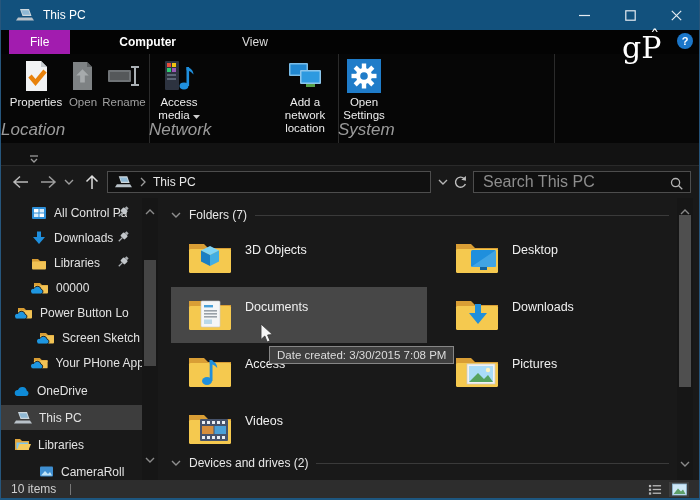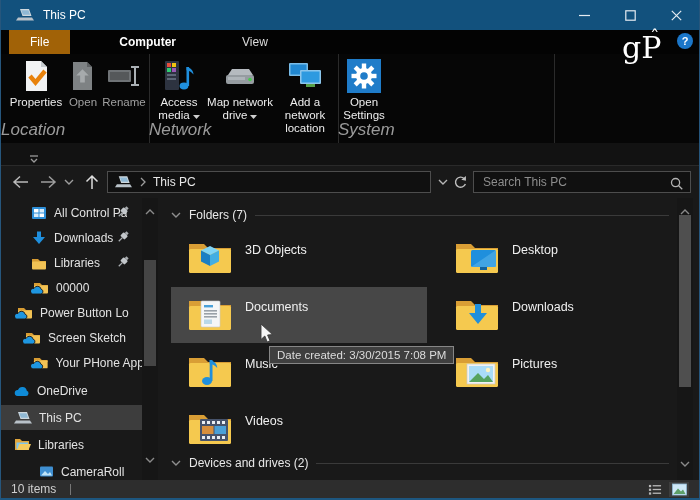--- a/index.html
+++ b/index.html
@@ -7,21 +7,21 @@
        font-family:"Liberation Sans",sans-serif;border-left:1px solid #26567c;border-right:1px solid #26567c;box-sizing:border-box;}
   
   .titlebar{position:absolute;top:0;left:0;right:0;height:30px;background:#12517d;display:flex;align-items:center;}
   .title-icon{margin-left:15px;display:flex;}
   .title-text{color:#ffffff;font-size:12px;margin-left:9px;}
   .win-controls{position:absolute;right:0;top:0;display:flex;height:30px;}
   .wbtn{width:46px;height:30px;display:flex;align-items:center;justify-content:center;}
   
   .tabrow{position:absolute;top:30px;left:0;right:0;height:24px;background:#030303;display:flex;align-items:stretch;}
   .tab{font-size:12px;color:#dcdcdc;display:flex;align-items:center;padding:0 17px;margin-left:32px;}
-  .tab-file{background:#a16207;color:#fff;margin-left:8px;padding:0 21px;}
+  .tab-file{background:#a21caf;color:#fff;margin-left:8px;padding:0 21px;}
   .tab-active{font-weight:bold;color:#fff;}
   .help-btn{position:absolute;right:6px;top:3px;width:16px;height:16px;border-radius:50%;background:#1b76c8;color:#fff;
             font-size:11px;font-weight:bold;display:flex;align-items:center;justify-content:center;}
   .watermark{position:absolute;left:621px;top:33px;color:#ffffff;font-family:"DejaVu Serif",serif;font-size:30px;z-index:5;line-height:30px;}
   .watermark .hat{position:absolute;top:-11px;left:28px;font-size:19px;}
   
   .ribbon{position:absolute;top:54px;left:0;right:0;height:89px;background:#060606;border-bottom:1px solid #262626;}
   .rgroup{position:absolute;top:0;bottom:0;border-right:1px solid #2a2a2a;}
   .rgroup-label{position:absolute;bottom:3px;left:0;right:0;text-align:left;font-size:17px;color:#9b9b9b;font-style:italic;}
   .bigbtn{position:absolute;top:4px;display:flex;flex-direction:column;align-items:center;font-size:11.5px;color:#ededed;text-align:center;line-height:13px;}
@@ -32,21 +32,21 @@
   
   .strip{position:absolute;top:143px;left:0;right:0;height:22px;background:#121212;border-bottom:1px solid #2a2a2a;}
   .pin-ribbon{position:absolute;left:28px;top:7px;}
   .navbar{position:absolute;top:166px;left:0;right:0;height:32px;background:#191919;}
   .navbtn{position:absolute;top:5px;width:22px;height:22px;display:flex;align-items:center;justify-content:center;}
   .addr{position:absolute;left:106px;top:5px;width:324px;height:22px;border:1px solid #4d4d4d;background:#101010;
         display:flex;align-items:center;font-size:12px;color:#e8e8e8;box-sizing:border-box;}
   .addr .crumb-icon{margin-left:7px;display:flex;}
   .addr .crumb-chev{margin:0 7px;display:flex;}
   .search{position:absolute;left:472px;top:5px;width:218px;height:22px;border:1px solid #4d4d4d;background:#101010;box-sizing:border-box;}
-  .search input{width:100%;height:100%;background:transparent;border:none;outline:none;color:#5eead4;font-size:12px;
+  .search input{width:100%;height:100%;background:transparent;border:none;outline:none;color:#5eead4;font-size:16px;
                 padding:0 26px 0 9px;font-family:inherit;box-sizing:border-box;}
   .search input::placeholder{color:#8d8d8d;}
   .search-glyph{position:absolute;right:7px;top:4px;}
   
   .main{position:absolute;top:198px;left:0;right:0;height:282px;background:#191919;overflow:hidden;}
   .srow{position:absolute;left:0;width:141px;height:25px;display:flex;align-items:center;gap:7px;font-size:12px;color:#e2e2e2;box-sizing:border-box;}
   .srow-sel{background:#3d3d3d;}
   .slabel{white-space:nowrap;overflow:hidden;}
   .pin{position:absolute;left:115px;top:5px;}
   .sscroll{position:absolute;left:141px;top:0;width:16px;height:282px;background:#161616;}
@@ -201,33 +201,20 @@
               <ellipse cx="21" cy="26" rx="4.4" ry="3.4"></ellipse>
               <rect x="23.5" y="7" width="2.6" height="19"></rect>
               <path d="M23.5 7 c4.5 1 7 3.8 7 7.5 c-2.3-2.8-4.2-3.8-7-4.3 Z"></path>
             </g>
           </svg>
         </span>
         <span><span>Access media</span><svg class="dd" width="7" height="4" viewBox="0 0 7 4">
               <path d="M0 0 h7 L3.5 4 Z" fill="#cfcfcf"></path>
             </svg></span>
       </div>
-      <div class="bigbtn" style="left:58px;width:66px;">
-        <span class="bicon">
-          <svg width="32" height="32" viewBox="0 0 32 32">
-            <path d="M4 15 l4-6 h17 l4 6 Z" fill="#b5babf"></path>
-            <rect x="2" y="15" width="28" height="9" rx="2" fill="#969ca1"></rect>
-            <rect x="4" y="17" width="17" height="3" fill="#aeb4b9"></rect>
-            <circle cx="26" cy="19.5" r="1.8" fill="#49c94e"></circle>
-          </svg>
-        </span>
-        <span><span>Map network drive</span><svg class="dd" width="7" height="4" viewBox="0 0 7 4">
-              <path d="M0 0 h7 L3.5 4 Z" fill="#cfcfcf"></path>
-            </svg></span>
-      </div>
       <div class="bigbtn" style="left:126px;width:60px;">
         <span class="bicon">
           <svg width="34" height="32" viewBox="0 0 34 32">
             <rect x="1" y="3" width="19" height="13" rx="1" fill="#79bce8"></rect>
             <rect x="2.5" y="4.5" width="16" height="10" fill="#2187d0"></rect>
             <rect x="12" y="10" width="21" height="14" rx="1" fill="#8cc6ec"></rect>
             <rect x="13.5" y="11.5" width="18" height="11" fill="#2e9ae0"></rect>
             <rect x="18" y="24" width="9" height="3" fill="#57a049"></rect>
           </svg>
         </span>
@@ -377,21 +364,21 @@
     </div>
     <div class="srow" style="top:102px;padding-left:14px;">
       <svg width="18" height="15" viewBox="0 0 18 15">
         <g transform="translate(2,0)">
             <use href="#minifolder-g"></use>
           </g>
         <path d="M2.5 14 a2.8 2.8 0 1 1 .5-5.5 a3.8 3.8 0 0 1 7.2 .8 a2.4 2.4 0 0 1 -.9 4.7 Z" fill="#1e96e0" stroke="#191919" stroke-width="0.9"></path>
       </svg>
       <span class="slabel">Power Button Lo</span>
     </div>
-    <div class="srow" style="top:127px;padding-left:22px;">
+    <div class="srow" style="top:127px;padding-left:36px;">
       <svg width="18" height="15" viewBox="0 0 18 15">
         <g transform="translate(2,0)">
             <use href="#minifolder-g"></use>
           </g>
         <path d="M2.5 14 a2.8 2.8 0 1 1 .5-5.5 a3.8 3.8 0 0 1 7.2 .8 a2.4 2.4 0 0 1 -.9 4.7 Z" fill="#1e96e0" stroke="#191919" stroke-width="0.9"></path>
       </svg>
       <span class="slabel">Screen Sketch</span>
     </div>
     <div class="srow" style="top:152px;padding-left:30px;">
       <svg width="18" height="15" viewBox="0 0 18 15">
@@ -514,21 +501,21 @@
       <span class="ficon">
         <svg width="46" height="38" viewBox="0 0 46 38">
           <use href="#folderbase-g"></use>
           <g transform="translate(15,7)" fill="#1f8fdd">
             <ellipse cx="5" cy="23" rx="5" ry="4"></ellipse>
             <rect x="7.7" y="2" width="2.8" height="21"></rect>
             <path d="M7.7 2 c5 1.2 7.5 4 7.5 8 c-2.3-2.8-4.7-3.8-7.5-4.3 Z"></path>
           </g>
         </svg>
       </span>
-      <span class="flabel">Music</span>
+      <span class="flabel">Access</span>
     </div>
 
     <div class="tile" style="left:437px;top:146px;">
       <span class="ficon">
         <svg width="46" height="38" viewBox="0 0 46 38">
           <use href="#folderbase-g"></use>
           <g transform="translate(13,13)">
             <rect width="28" height="20" fill="#f2f2f2" stroke="#c9c9c9" stroke-width="0.7"></rect>
             <rect x="2" y="2" width="24" height="16" fill="#aadcf7"></rect>
             <polygon points="2,18 11,9 17,15 21,11 26,18" fill="#55a35f"></polygon>

